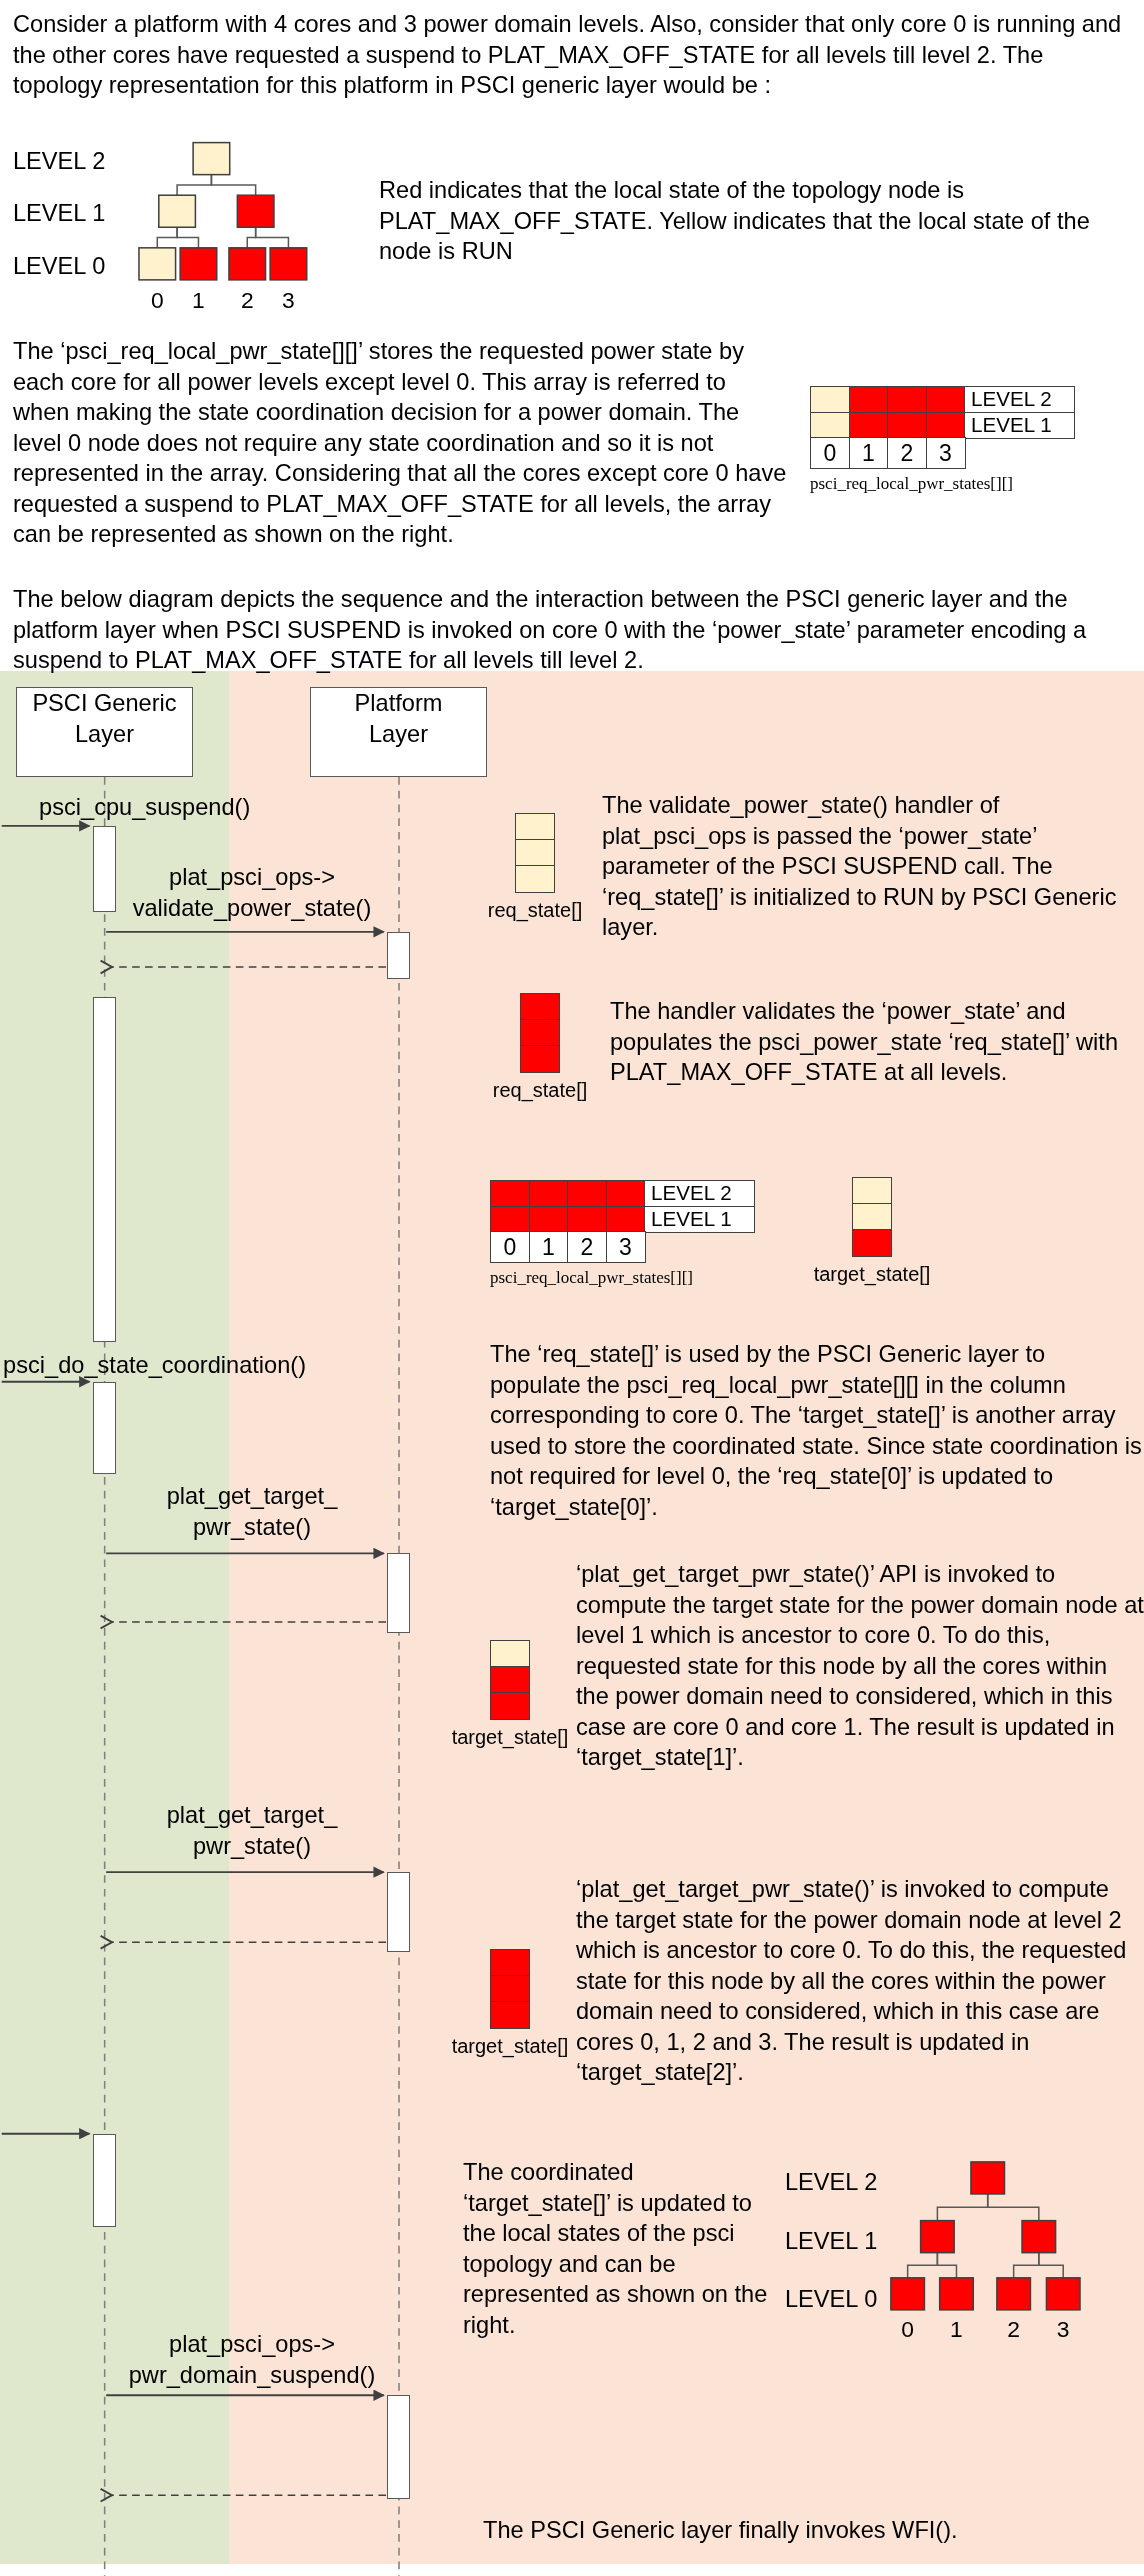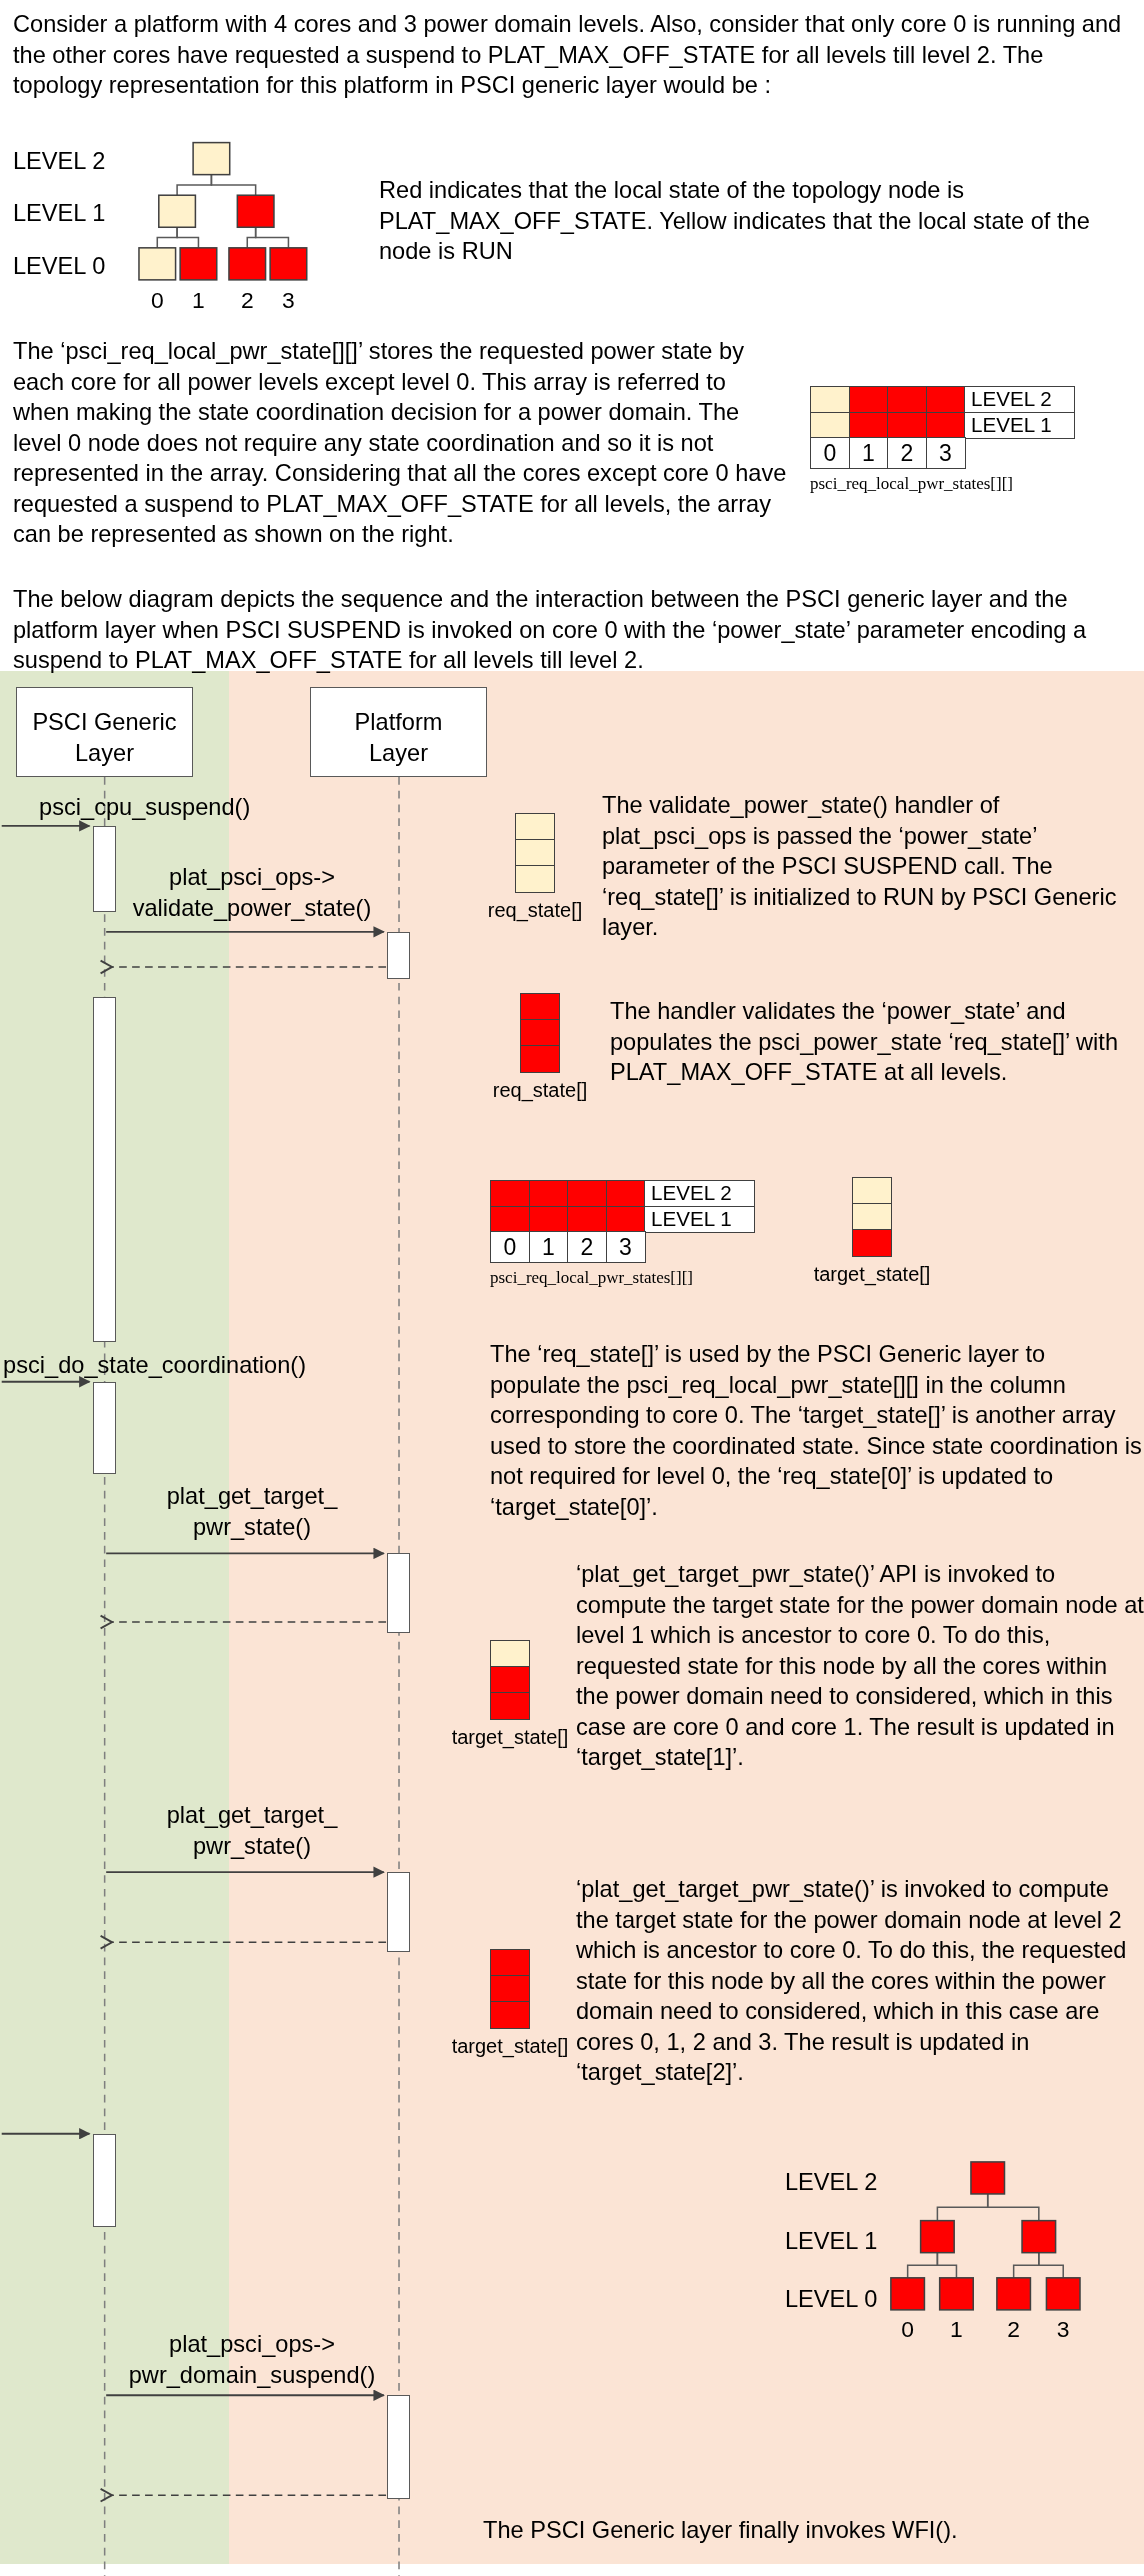--- a/index.html
+++ b/index.html
@@ -4,21 +4,21 @@
 <style>
   html,body{margin:0;padding:0;background:#fff;}
   .page{position:relative;width:1145px;height:2576px;background:#fff;overflow:hidden;
         font-family:"Liberation Sans",sans-serif;color:#000;}
   .bg{position:absolute;z-index:0;}
   .overlay{position:absolute;left:0;top:0;z-index:1;}
   .txt{position:absolute;z-index:2;font-size:23.6px;line-height:30.5px;}
   .center{text-align:center;}
   .nowrap{white-space:nowrap;}
   .actor{position:absolute;z-index:3;width:177px;height:90px;background:#fff;border:1.5px solid #595959;
-         box-sizing:border-box;text-align:center;font-size:23.6px;line-height:30.5px;padding-top:19px;}
+         box-sizing:border-box;text-align:center;font-size:23.6px;line-height:30.5px;padding-top:0;}
   .activation{position:absolute;z-index:2;width:23px;background:#fff;border:1.5px solid #595959;box-sizing:border-box;}
   
   .grid{position:absolute;z-index:2;}
   .grow{display:flex;}
   .grow + .grow{margin-top:-1.5px;}
   .gcell{width:40px;height:27px;border:1.5px solid #404040;box-sizing:border-box;flex:none;}
   .grow > *:not(:first-child){margin-left:-1.5px;}
   .glabel{width:111px;height:27px;border:1.5px solid #404040;box-sizing:border-box;background:#fff;
           font-size:20.6px;line-height:23px;padding-left:6.1px;flex:none;}
   .gfoot-cell{height:32px;background:#fff;display:flex;align-items:center;justify-content:center;font-size:23px;}
@@ -234,20 +234,21 @@
         <div class="gcell gfoot-cell">3</div>
       </div>
       <div class="gcaption">psci_req_local_pwr_states[][]</div>
     </div>
 
   <div class="txt" style="left:602px;top:790px;width:545px;">The validate_power_state() handler of plat_psci_ops is passed the ‘power_state’ parameter of the PSCI SUSPEND call. The ‘req_state[]’ is initialized to RUN by PSCI Generic layer.</div>
   <div class="txt" style="left:610px;top:996px;width:538px;">The handler validates the ‘power_state’ and populates the psci_power_state ‘req_state[]’ with PLAT_MAX_OFF_STATE at all levels.</div>
   <div class="txt" style="left:490px;top:1339px;width:652px;">The ‘req_state[]’ is used by the PSCI Generic layer to populate the psci_req_local_pwr_state[][] in the column corresponding to core 0. The ‘target_state[]’ is another array used to store the coordinated state. Since state coordination is not required for level 0, the ‘req_state[0]’ is updated to ‘target_state[0]’.</div>
   <div class="txt" style="left:576px;top:1559px;width:568px;">‘plat_get_target_pwr_state()’ API is invoked to compute the target state for the power domain node at level 1 which is ancestor to core 0. To do this, requested state for this node by all the cores within the power domain need to considered, which in this case are core 0 and core 1. The result is updated in ‘target_state[1]’.</div>
   <div class="txt" style="left:576px;top:1874px;width:568px;">‘plat_get_target_pwr_state()’ is invoked to compute the target state for the power domain node at level 2 which is ancestor to core 0. To do this, the requested state for this node by all the cores within the power domain need to considered, which in this case are cores 0, 1, 2 and 3. The result is updated in ‘target_state[2]’.</div>
+  <div class="txt" style="left:463px;top:2157px;width:305px;">The coordinated ‘target_state[]’ is updated to the local states of the psci topology and can be represented as shown on the right.</div>
   <div class="txt" style="left:483px;top:2515px;width:656px;">The PSCI Generic layer finally invokes WFI().</div>
 
   <div class="txt nowrap" style="left:785px;top:2167px;">LEVEL 2</div>
   <div class="txt nowrap" style="left:785px;top:2226px;">LEVEL 1</div>
   <div class="txt nowrap" style="left:785px;top:2284px;">LEVEL 0</div>
 
 </div>
 
 
 </body></html>

